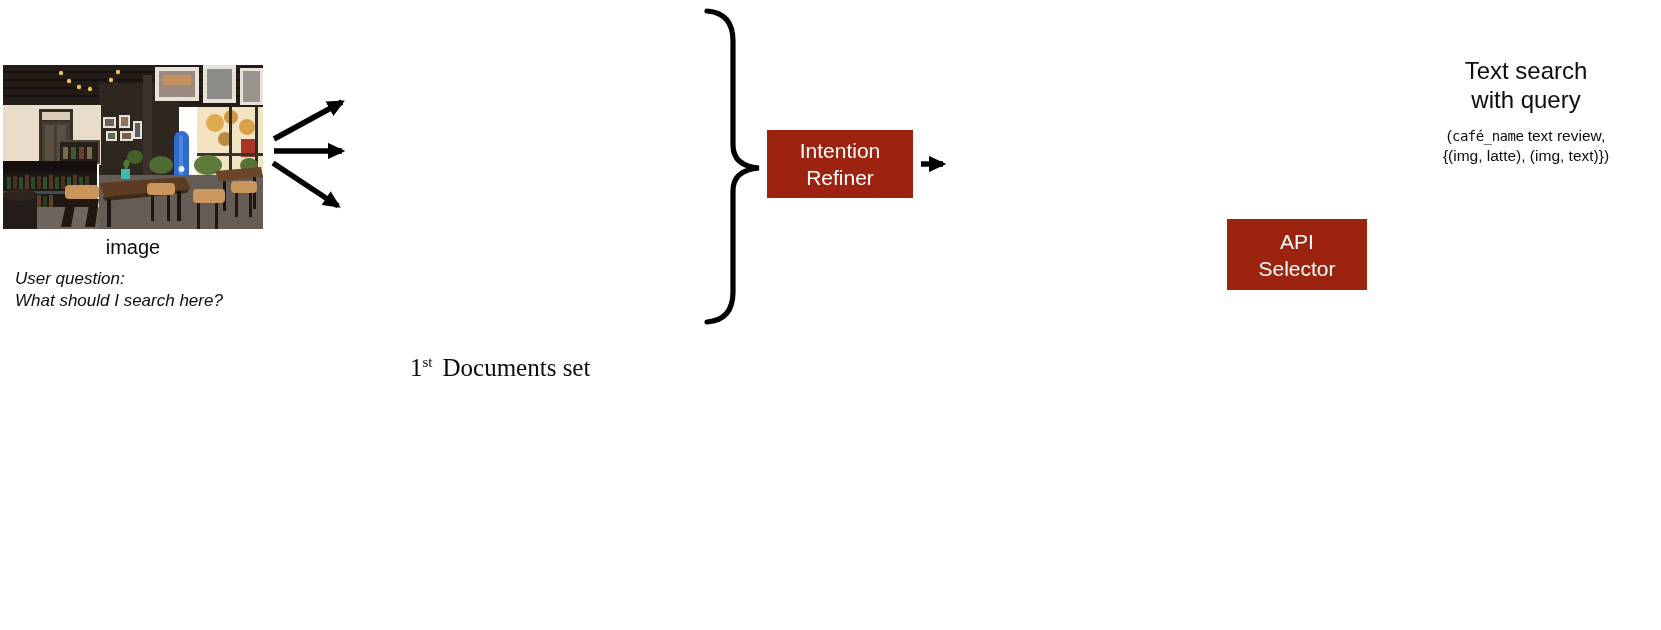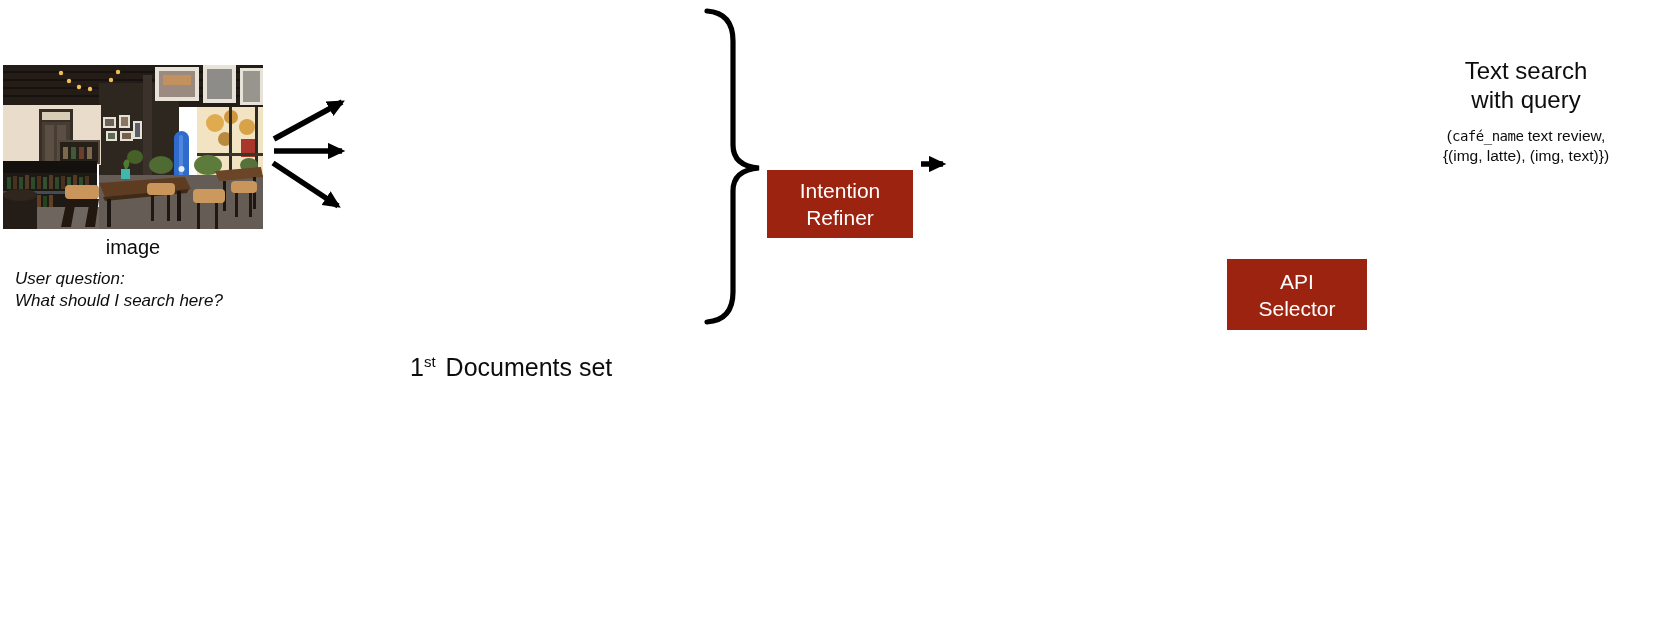--- a/index.html
+++ b/index.html
@@ -28,29 +28,29 @@
   }
   .fan-arrows{left:262px;top:85px;}
   .brace{left:700px;top:5px;}
   .red-box{
     background:#9C2310;
     color:#ffffff;
     display:flex;flex-direction:column;
     align-items:center;justify-content:center;
     font-size:21px;line-height:27px;
     text-align:center;
-    margin-top:40px;
   }
   .box-intention{left:767px;top:130px;width:146px;height:68px;}
   .box-api{left:1227px;top:219px;width:140px;height:71px;}
   .arrow-out{left:915px;top:150px;}
   .docs-label{
     left:410px;top:347px;
     font-size:25px;line-height:30px;
     white-space:nowrap;
+    font-family:Liberation Serif, serif;
   }
   .docs-label sup{font-size:15px;}
   .docs-gap{margin-left:10px;}
   .ts-title{
     left:1396px;top:56px;width:260px;
     text-align:center;
     font-size:24px;line-height:29px;
   }
   .ts-query{
     left:1396px;top:126px;width:260px;

